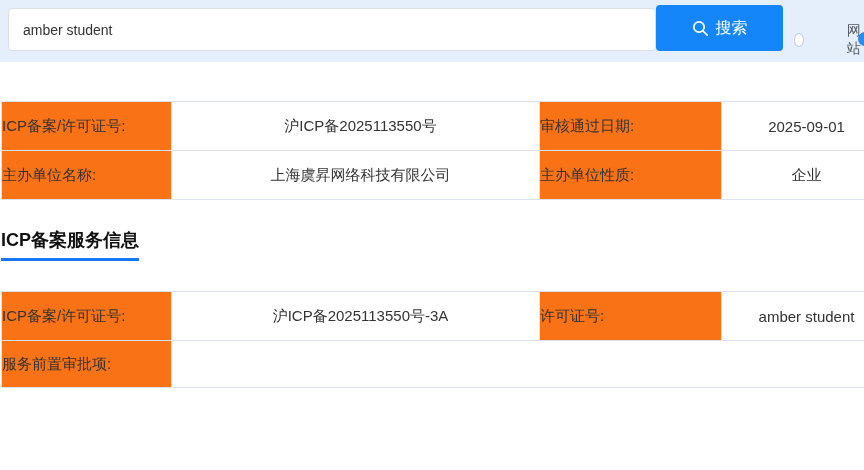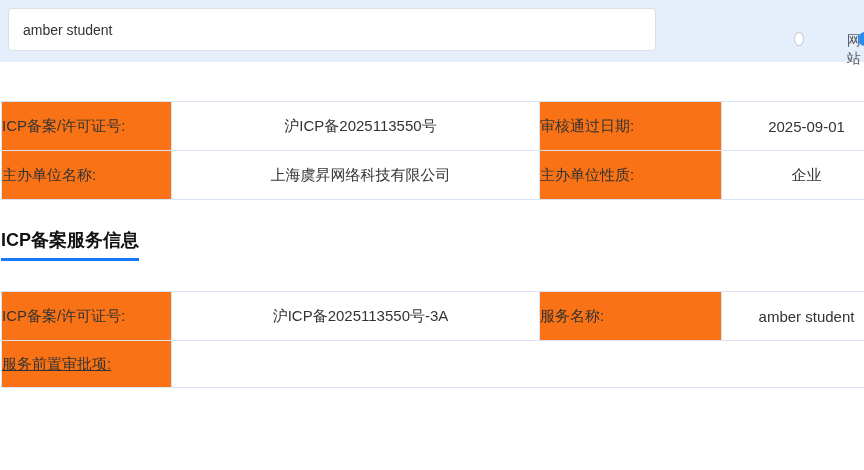--- a/index.html
+++ b/index.html
@@ -11,52 +11,61 @@
   .search-input { position:absolute; left:8px; top:8px; width:648px; height:43px;
                   border:1px solid #dcdfe6; border-radius:4px; background:#ffffff;
                   padding:0 14px; font-size:14px; color:#333333; outline:none;
                   font-family:inherit; }
   .search-btn { position:absolute; left:656px; top:5px; width:127px; height:46px;
                 background:#1486f9; border:none; border-radius:4px; color:#ffffff;
                 font-size:16px; cursor:pointer; display:flex; align-items:center;
                 justify-content:center; gap:7px; font-family:inherit; }
   .search-btn svg { display:block; }
   .radio-group { position:absolute; left:794px; top:32px; display:flex;
-                 align-items:flex-start; height:16px;gap:36px; }
+                 align-items:center; height:16px;gap:36px; }
   .radio-circle { width:14px; height:14px; border-radius:50%; background:#ffffff;
                   border:1px solid #c3cbd5; display:inline-block; }
   .radio-label { font-size:14px; color:#545b63; margin-left:7px; }
   .radio-partial { position:absolute; left:858px; top:32px; width:14px; height:14px;
                    border-radius:50%; background:#2b8cf0; }
 
   
   .main { padding-left:1px; }
   .section-title { display:inline-block; font-size:18px; font-weight:700;
                    color:#111111; line-height:24px; padding-bottom:6px;
                    border-bottom:3px solid #1678f2; }
   .sec1 { margin-top:38px; }
   .sec2 { margin-top:28px; }
   .info-table { border-collapse:collapse; width:880px; table-layout:fixed;
                 font-size:15px; }
   .t1 { margin-top:39px; }
   .t2 { margin-top:30px; }
   .info-table td { border:1px solid #d9e3ef; height:49px; color:#333333; }
   .info-table td.lbl { background:#f97316; text-align:left; padding-right:13px;margin-top:14px; }
   .info-table td.val { background:#ffffff; text-align:center; padding-left:10px; }
-  .t2 tr:last-child td { height:47px;text-decoration:underline; }
+  .t2 tr:last-child td { height:47px; }
   col.c-lbl1 { width:170px; }
   col.c-val1 { width:368px; }
   col.c-lbl2 { width:182px; }
   col.c-val2 { width:160px; }
 </style>
 </head>
 <body>
 
 <div class="topbar">
   <input class="search-input" type="text" value="amber student" style="">
+  <button class="search-btn">
+    <span>
+      <svg width="17" height="17" viewBox="0 0 17 17">
+        <circle cx="7" cy="7" r="5.2" fill="none" stroke="#ffffff" stroke-width="1.7"></circle>
+        <line x1="11" y1="11" x2="15.2" y2="15.2" stroke="#ffffff" stroke-width="1.7" stroke-linecap="round"></line>
+      </svg>
+    </span>
+    <span>搜索</span>
+  </button>
   <div class="radio-group">
     <span class="radio-circle"></span>
     <span class="radio-label">网站</span>
   </div>
   <span class="radio-partial"></span>
 </div>
 
 <div class="main">
 
 
@@ -91,21 +100,21 @@
     <colgroup>
       <col class="c-lbl1">
         <col class="c-val1">
         <col class="c-lbl2">
         <col class="c-val2">
     </colgroup>
     <tbody>
         <tr>
       <td class="lbl">ICP备案/许可证号:</td>
       <td class="val">沪ICP备2025113550号-3A</td>
-      <td class="lbl">服务名称:</td>
+      <td class="lbl">许可证号:</td>
       <td class="val">amber student</td>
     </tr>
     <tr>
       <td class="lbl">服务前置审批项:</td>
       <td class="val" colspan="3"></td>
     </tr>
   </tbody>
     </table>
 
 </div>

